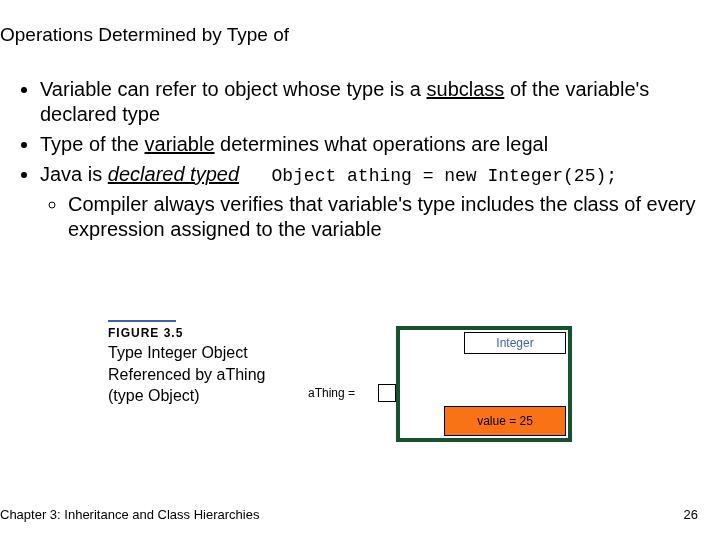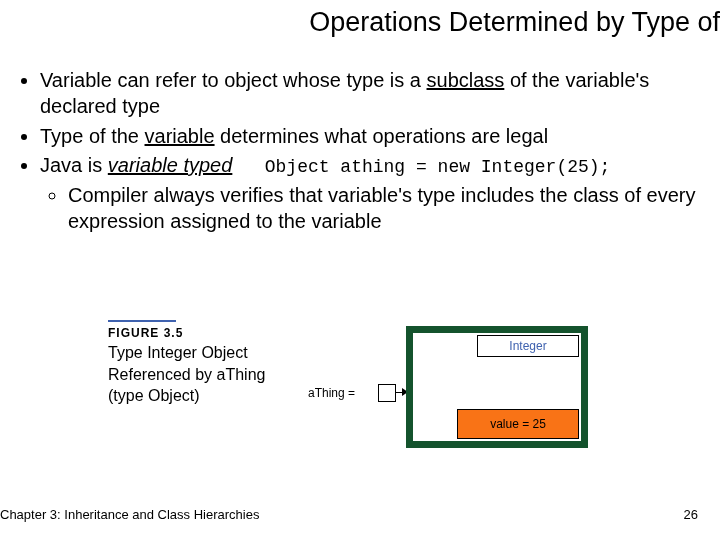--- a/index.html
+++ b/index.html
@@ -11,23 +11,23 @@
     font-family: Arial, Helvetica, sans-serif;
     color: #000;
   }
   .slide {
     width: 720px;
     height: 540px;
     position: relative;
     box-sizing: border-box;
   }
   .title {
-    text-align: right;
-    font-size: 27px;
-    padding-top: 6px;
+    text-align: left;
+    font-size: 19px;
+    padding-top: 24px;
     line-height: 1.2;
   }
   .content {
     padding: 30px 18px 0 18px;
     font-size: 20px;
     line-height: 1.28;
   }
   ul.top {
     margin: 0;
     padding-left: 22px;
@@ -91,25 +91,25 @@
   .diagram {
     position: absolute;
     left: 190px;
     top: 6px;
     width: 300px;
     height: 140px;
     font-size: 12px;
   }
   .outer-box {
     position: absolute;
-    left: 108px;
+    left: 98px;
     top: 0;
     width: 168px;
     height: 108px;
-    border: 7px solid #14532d;
+    border: 4px solid #14532d;
     background: #fff;
   }
   .integer-box {
     position: absolute;
     right: 2px;
     top: 2px;
     width: 100px;
     height: 20px;
     border: 1px solid #000;
     text-align: center;
@@ -177,21 +177,21 @@
 
   <div class="content">
     <ul class="top">
       <li>
         <span>Variable can refer to object whose type is a </span><span class="u">subclass</span><span> of the variable's declared type</span>
       </li>
       <li>
         <span>Type of the </span><span class="u">variable</span><span> determines what operations are legal</span>
       </li>
       <li>
-        <span>Java is </span><span class="iu">variable typed</span><span class="code">   Object athing = new Integer(25);</span>
+        <span>Java is </span><span class="iu">declared typed</span><span class="code">   Object athing = new Integer(25);</span>
         <ul class="sub">
           <li>Compiler always verifies that variable's type includes the class of every expression assigned to the variable</li>
         </ul>
       </li>
     </ul>
   </div>
 
   <div class="figure">
     <div class="fig-rule"></div>
     <div class="fig-label">FIGURE 3.5</div>

